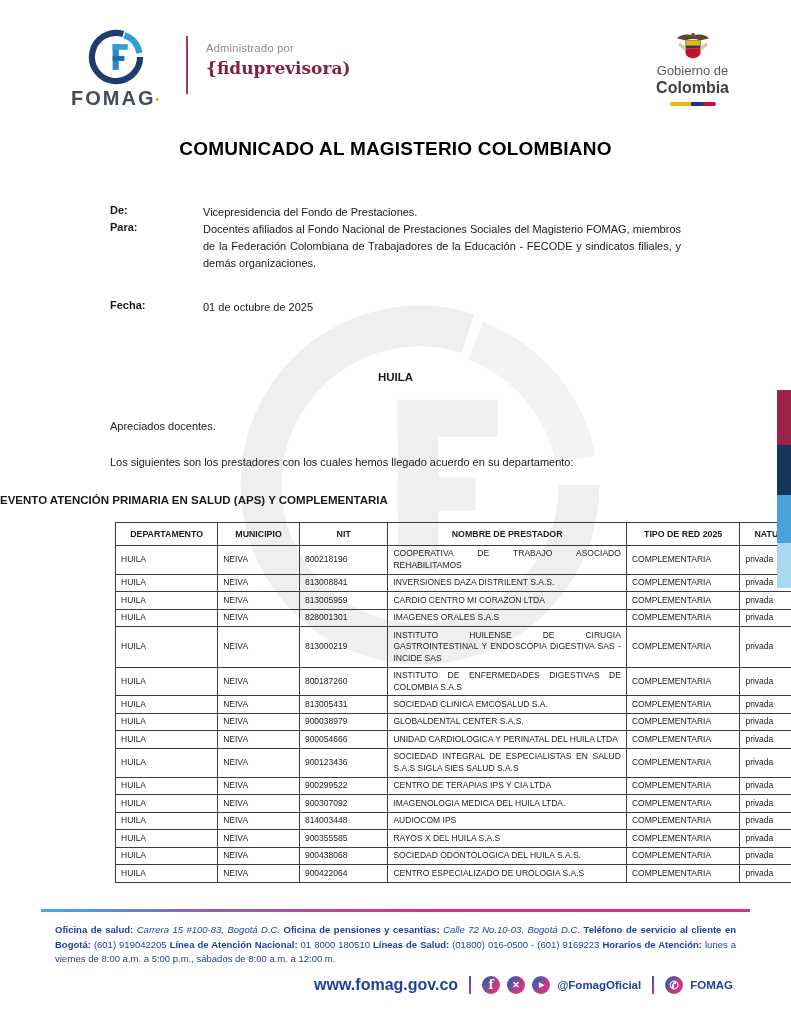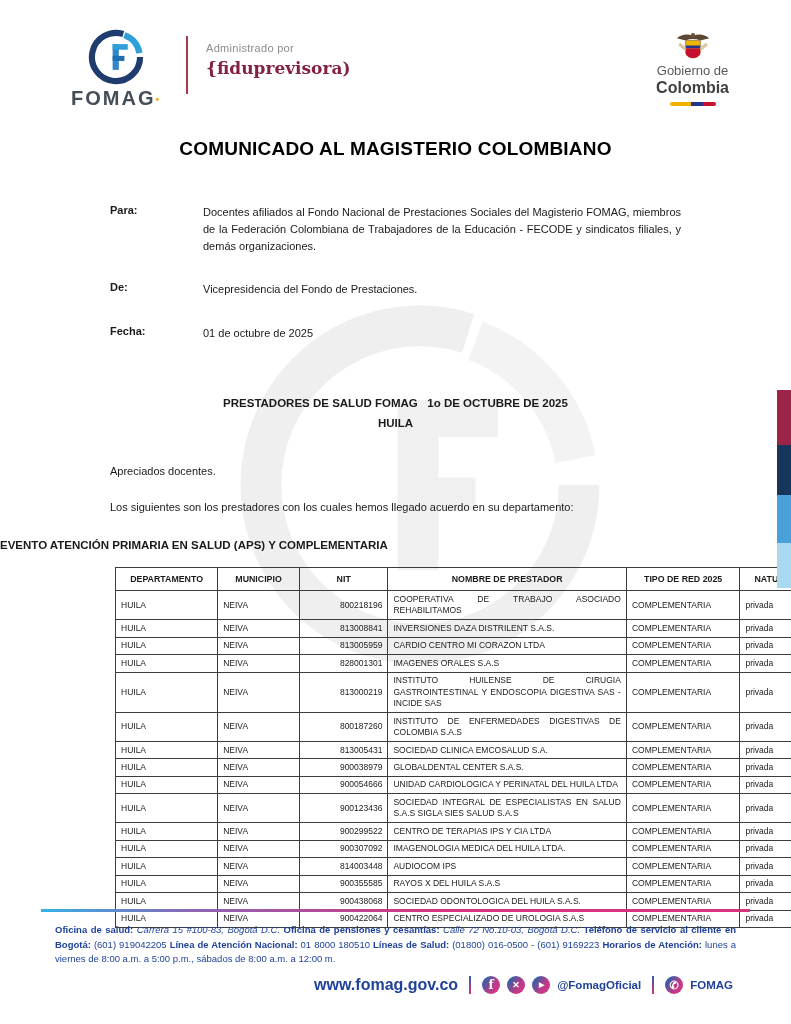--- a/index.html
+++ b/index.html
@@ -44,21 +44,21 @@
   .mr-fecha { margin-top:27px; }
   .subtitle { text-align:center; font-weight:bold; font-size:11.5px; margin-top:52px; line-height:1.7; }
   .greeting { margin:32px 110px 0 110px; font-size:11px; }
   .intro { margin:24px 110px 0 110px; font-size:11px; }
   .section-heading { text-align:left; font-weight:bold; font-size:11.5px; margin-top:26px; }
   
   table.providers { border-collapse:collapse; margin:16px 0 0 115px; width:714px; font-size:8.5px; }
   .providers th, .providers td { border:1px solid #3c3c3c; padding:2.5px 5px; vertical-align:middle; }
   .providers th { font-weight:bold; text-align:center; font-size:8.8px; padding:6px 4px; }
   .providers td { line-height:1.35; }
-  .providers td:nth-child(3) { text-align:right; }
+  .providers td:nth-child(3) { text-align:left; }
   .providers td:nth-child(4) { text-align:justify; }
   .col-dep { width:90px; } .col-mun { width:72px; } .col-nit { width:78px; }
   .col-nom { width:210px; } .col-red { width:100px; } .col-nat { width:78px; }
   
   .footer { position:absolute; left:0; right:0; bottom:12px; z-index:3; background:transparent; }
   .gradient-line { height:3px; margin:0 41px 11px 41px;
     background:linear-gradient(90deg,#35b1e6 0%,#8c64b4 22%,#d6347f 55%,#d6347f 100%); }
   .contact { margin:0 55px; font-size:9.5px; color:#1e419b; text-align:justify; line-height:1.5; }
   .contact .b { font-weight:bold; }
   .contact .i { font-style:italic; }
@@ -127,36 +127,35 @@
           <div class="fy"></div>
           <div class="fb"></div>
           <div class="fr"></div>
         </div>
       </div>
     </div>
 
     <div class="doc-title">COMUNICADO AL MAGISTERIO COLOMBIANO</div>
 
     <div class="meta">
+      <div class="meta-row mr-de">
+        <div class="meta-label">De:</div>
+        <div class="meta-value">Vicepresidencia del Fondo de Prestaciones.</div>
+      </div>
       <div class="meta-row">
         <div class="meta-label">Para:</div>
         <div class="meta-value">Docentes afiliados al Fondo Nacional de Prestaciones Sociales del Magisterio FOMAG, miembros de la Federación Colombiana de Trabajadores de la Educación - FECODE y sindicatos filiales, y demás organizaciones.</div>
       </div>
-      <div class="meta-row mr-de">
-        <div class="meta-label">De:</div>
-        <div class="meta-value">Vicepresidencia del Fondo de Prestaciones.</div>
-      </div>
       <div class="meta-row mr-fecha">
         <div class="meta-label">Fecha:</div>
         <div class="meta-value">01 de octubre de 2025</div>
       </div>
     </div>
 
     <div class="subtitle">
-      <div>PRESTADORES DE SALUD FOMAG&nbsp;&nbsp; 1o DE OCTUBRE DE 2025</div>
       <div>HUILA</div>
     </div>
 
     <div class="greeting">Apreciados docentes.</div>
     <div class="intro">Los siguientes son los prestadores con los cuales hemos llegado acuerdo en su departamento:</div>
     <div class="section-heading">EVENTO ATENCIÓN PRIMARIA EN SALUD (APS) Y COMPLEMENTARIA</div>
 
     <table class="providers">
       <thead>
         <tr>

